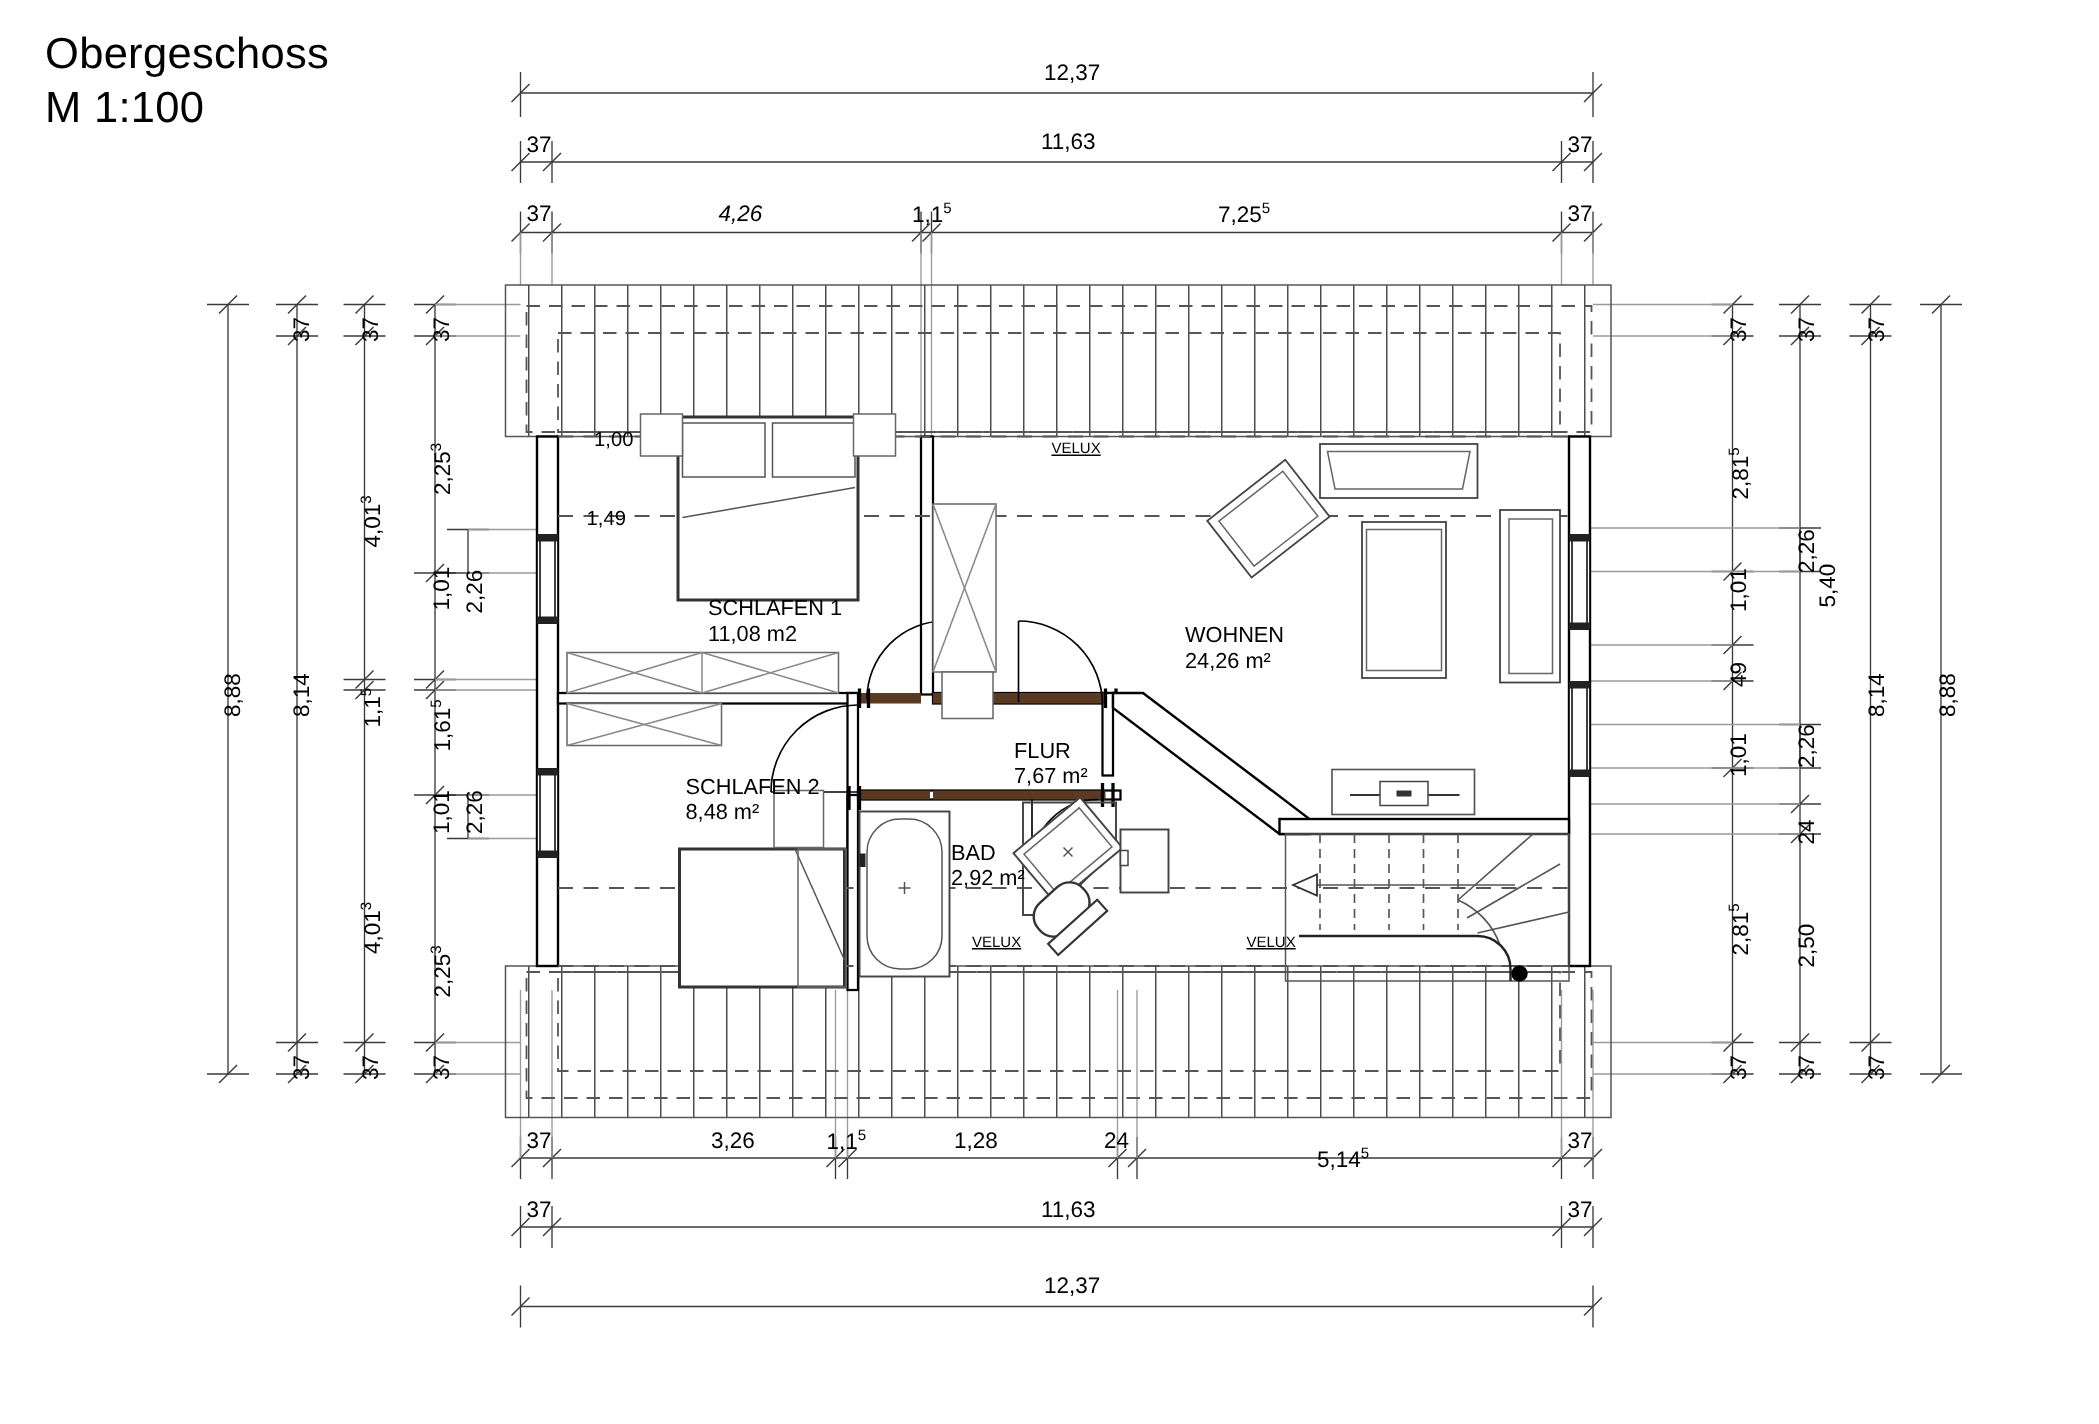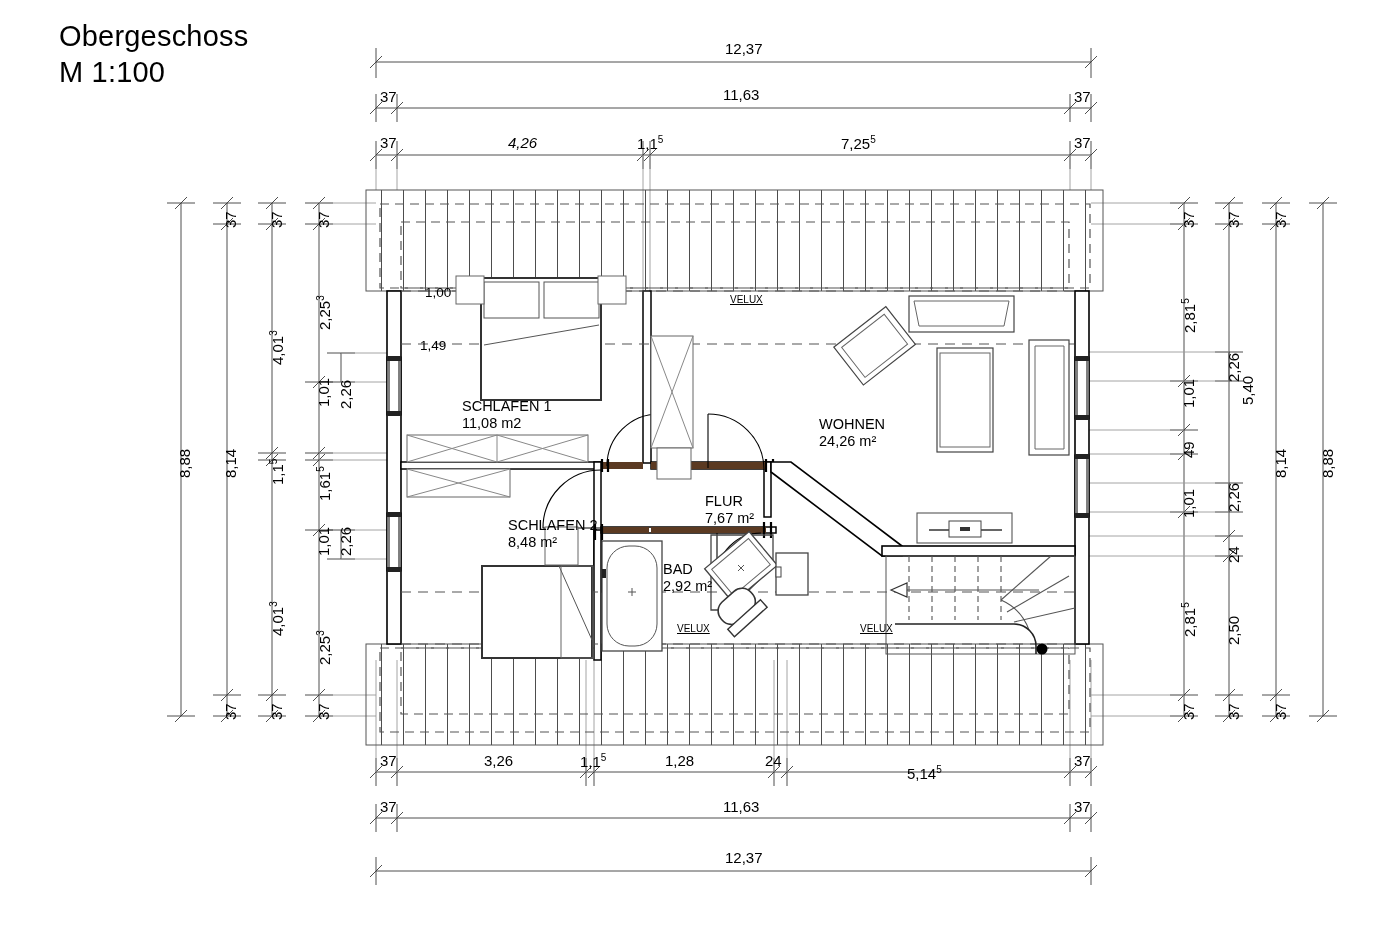--- a/index.html
+++ b/index.html
@@ -1,18 +1,18 @@
 <!DOCTYPE html>
 <html><head>
 <meta charset="utf-8">
 <style>
   html,body{margin:0;padding:0;background:#ffffff;}
   body{width:1399px;height:949px;position:relative;overflow:hidden;
        font-family:"Liberation Sans",sans-serif;color:#000;}
-  #stage{position:absolute;left:0;top:0;width:1214px;height:949px;margin-left:29px;}
+  #stage{position:absolute;left:0;top:0;width:1214px;height:949px;}
   svg#plan{position:absolute;left:0;top:0;width:1399px;height:949px;}
 
   .title{position:absolute;left:30px;top:18px;font-size:29px;line-height:36px;
          letter-spacing:0.2px;white-space:pre;}
 
   
   .dimtxt{position:absolute;font-size:15px;white-space:nowrap;
           transform-origin:0 0;}
   .dimtxt.vert{transform:rotate(-90deg);}
   .sup{font-size:10px;vertical-align:super;}
@@ -464,25 +464,25 @@
 
       <line x1="872" y1="590" x2="1010" y2="590" stroke="#555" stroke-width="1"></line>
       <path d="M862 590 L878 583 L878 597 Z" fill="#fff" stroke="#333" stroke-width="1.2"></path>
       <circle cx="1013" cy="649" r="5.5" fill="#000" stroke="none"></circle>
     </g>
   </svg>
 
   <div class="title">Obergeschoss
 M 1:100</div>
 
-  <div class="roomlbl" style="left:433px;top:398px;">
+  <div class="roomlbl" style="left:472px;top:398px;">
     <div>SCHLAFEN 1</div>
     <div>11,08 m2</div>
   </div>
-  <div class="roomlbl" style="left:479px;top:517px;">
+  <div class="roomlbl" style="left:457px;top:517px;">
     <div>SCHLAFEN 2</div>
     <div>8,48 m²</div>
   </div>
   <div class="roomlbl" style="left:676px;top:493px;">
     <div>FLUR</div>
     <div>7,67 m²</div>
   </div>
   <div class="roomlbl" style="left:634px;top:561px;">
     <div>BAD</div>
     <div>2,92 m²</div>
@@ -502,21 +502,21 @@
   <div class="dimtxt" style="left:694px;top:86px;">11,63</div>
   <div class="dimtxt" style="left:351px;top:88px;">37</div>
   <div class="dimtxt" style="left:1045px;top:88px;">37</div>
   <div class="dimtxt" style="left:351px;top:134px;">37</div>
   <div class="dimtxt" style="left:1045px;top:134px;">37</div>
   <div class="dimtxt" style="left:479px;top:134px;font-style:italic;">4,26</div>
   <div class="dimtxt" style="left:608px;top:134px;"><span>1,1</span><span class="sup">5</span></div>
   <div class="dimtxt" style="left:812px;top:134px;text-align:center;"><span>7,25</span><span class="sup">5</span></div>
 
   <div class="dimtxt" style="left:351px;top:752px;">37</div>
-  <div class="dimtxt" style="left:455px;top:752px;text-align:center;">3,26</div>
+  <div class="dimtxt" style="left:474px;top:752px;text-align:center;">3,26</div>
   <div class="dimtxt" style="left:551px;top:752px;"><span>1,1</span><span class="sup">5</span></div>
   <div class="dimtxt" style="left:636px;top:752px;">1,28</div>
   <div class="dimtxt" style="left:736px;top:752px;">24</div>
   <div class="dimtxt" style="left:878px;top:764px;"><span>5,14</span><span class="sup">5</span></div>
   <div class="dimtxt" style="left:1045px;top:752px;">37</div>
   <div class="dimtxt" style="left:351px;top:798px;">37</div>
   <div class="dimtxt" style="left:694px;top:798px;">11,63</div>
   <div class="dimtxt" style="left:1045px;top:798px;">37</div>
   <div class="dimtxt" style="left:696px;top:849px;">12,37</div>
 

